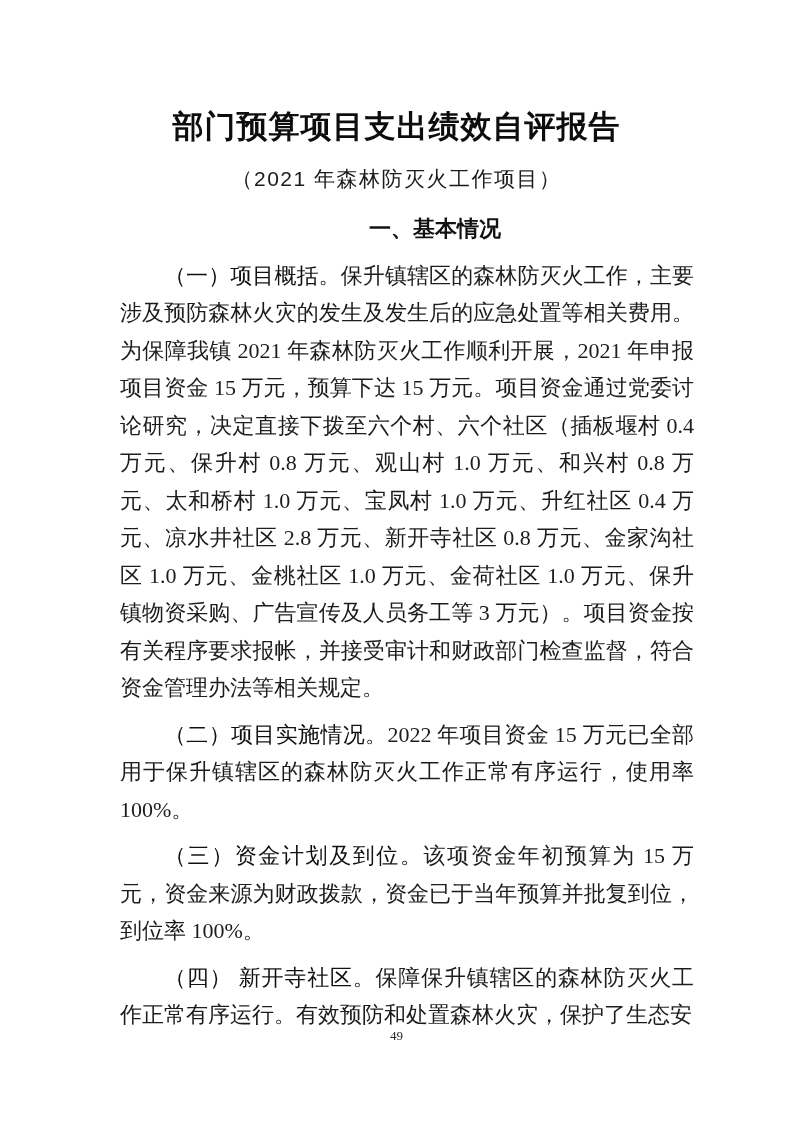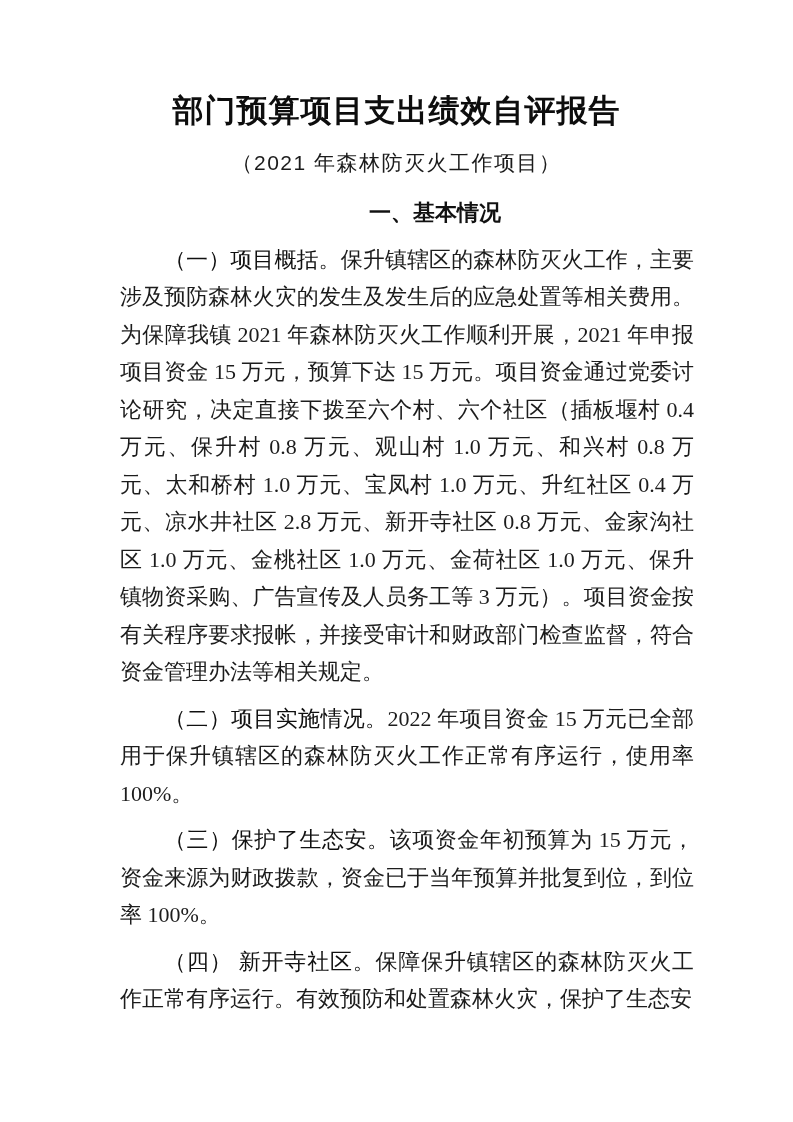--- a/index.html
+++ b/index.html
@@ -10,21 +10,21 @@
   .page {
     position: relative;
     width: 793px;
     height: 1122px;
     margin: 0 auto;
     background: #ffffff;
     color: #151515;
     overflow: hidden;
   }
   .doc-title {
-    margin: 0;
+    margin: 16px;
     padding-top: 90px;
     text-align: center;
     font-family: "Liberation Sans", "DejaVu Sans", sans-serif;
     font-weight: 900;
     font-size: 31px;
     line-height: 42px;
     letter-spacing: 1px;
     color: #0d0d0d;
   }
   .doc-subtitle {
@@ -88,20 +88,21 @@
   <div class="doc-subtitle">（2021 年森林防灭火工作项目）</div>
 
   <div class="content">
 
     <h2 class="section-heading">一、基本情况</h2>
 
     <p class="para"><span class="lead">（一）项目概括。</span><span>保升镇辖区的森林防灭火工作，主要涉及预防森林火灾的发生及发生后的应急处置等相关费用。为保障我镇 2021 年森林防灭火工作顺利开展，2021 年申报项目资金 15 万元，预算下达 15 万元。项目资金通过党委讨论研究，决定直接下拨至六个村、六个社区（插板堰村 0.4 万元、保升村 0.8 万元、观山村 1.0 万元、和兴村 0.8 万元、太和桥村 1.0 万元、宝凤村 1.0 万元、升红社区 0.4 万元、凉水井社区 2.8 万元、新开寺社区 0.8 万元、金家沟社区 1.0 万元、金桃社区 1.0 万元、金荷社区 1.0 万元、保升镇物资采购、广告宣传及人员务工等 3 万元）。项目资金按有关程序要求报帐，并接受审计和财政部门检查监督，符合资金管理办法等相关规定。</span></p>
 
     <p class="para"><span class="lead">（二）项目实施情况。</span><span>2022 年项目资金 15 万元已全部用于保升镇辖区的森林防灭火工作正常有序运行，使用率 100%。</span></p>
 
-    <p class="para"><span class="lead">（三）保护了生态安。</span><span>该项资金年初预算为 15 万元，资金来源为财政拨款，资金已于当年预算并批复到位，到位率 100%。</span></p>
+    <p class="para"><span class="lead">（三）资金计划及到位。</span><span>该项资金年初预算为 15 万元，资金来源为财政拨款，资金已于当年预算并批复到位，到位率 100%。</span></p>
 
     <p class="para"><span class="lead">（四） 新开寺社区。</span><span>保障保升镇辖区的森林防灭火工作正常有序运行。有效预防和处置森林火灾，保护了生态安</span></p>
 
   </div>
 
+  <div class="page-number">49</div>
 
 </div>
 
 </body></html>

